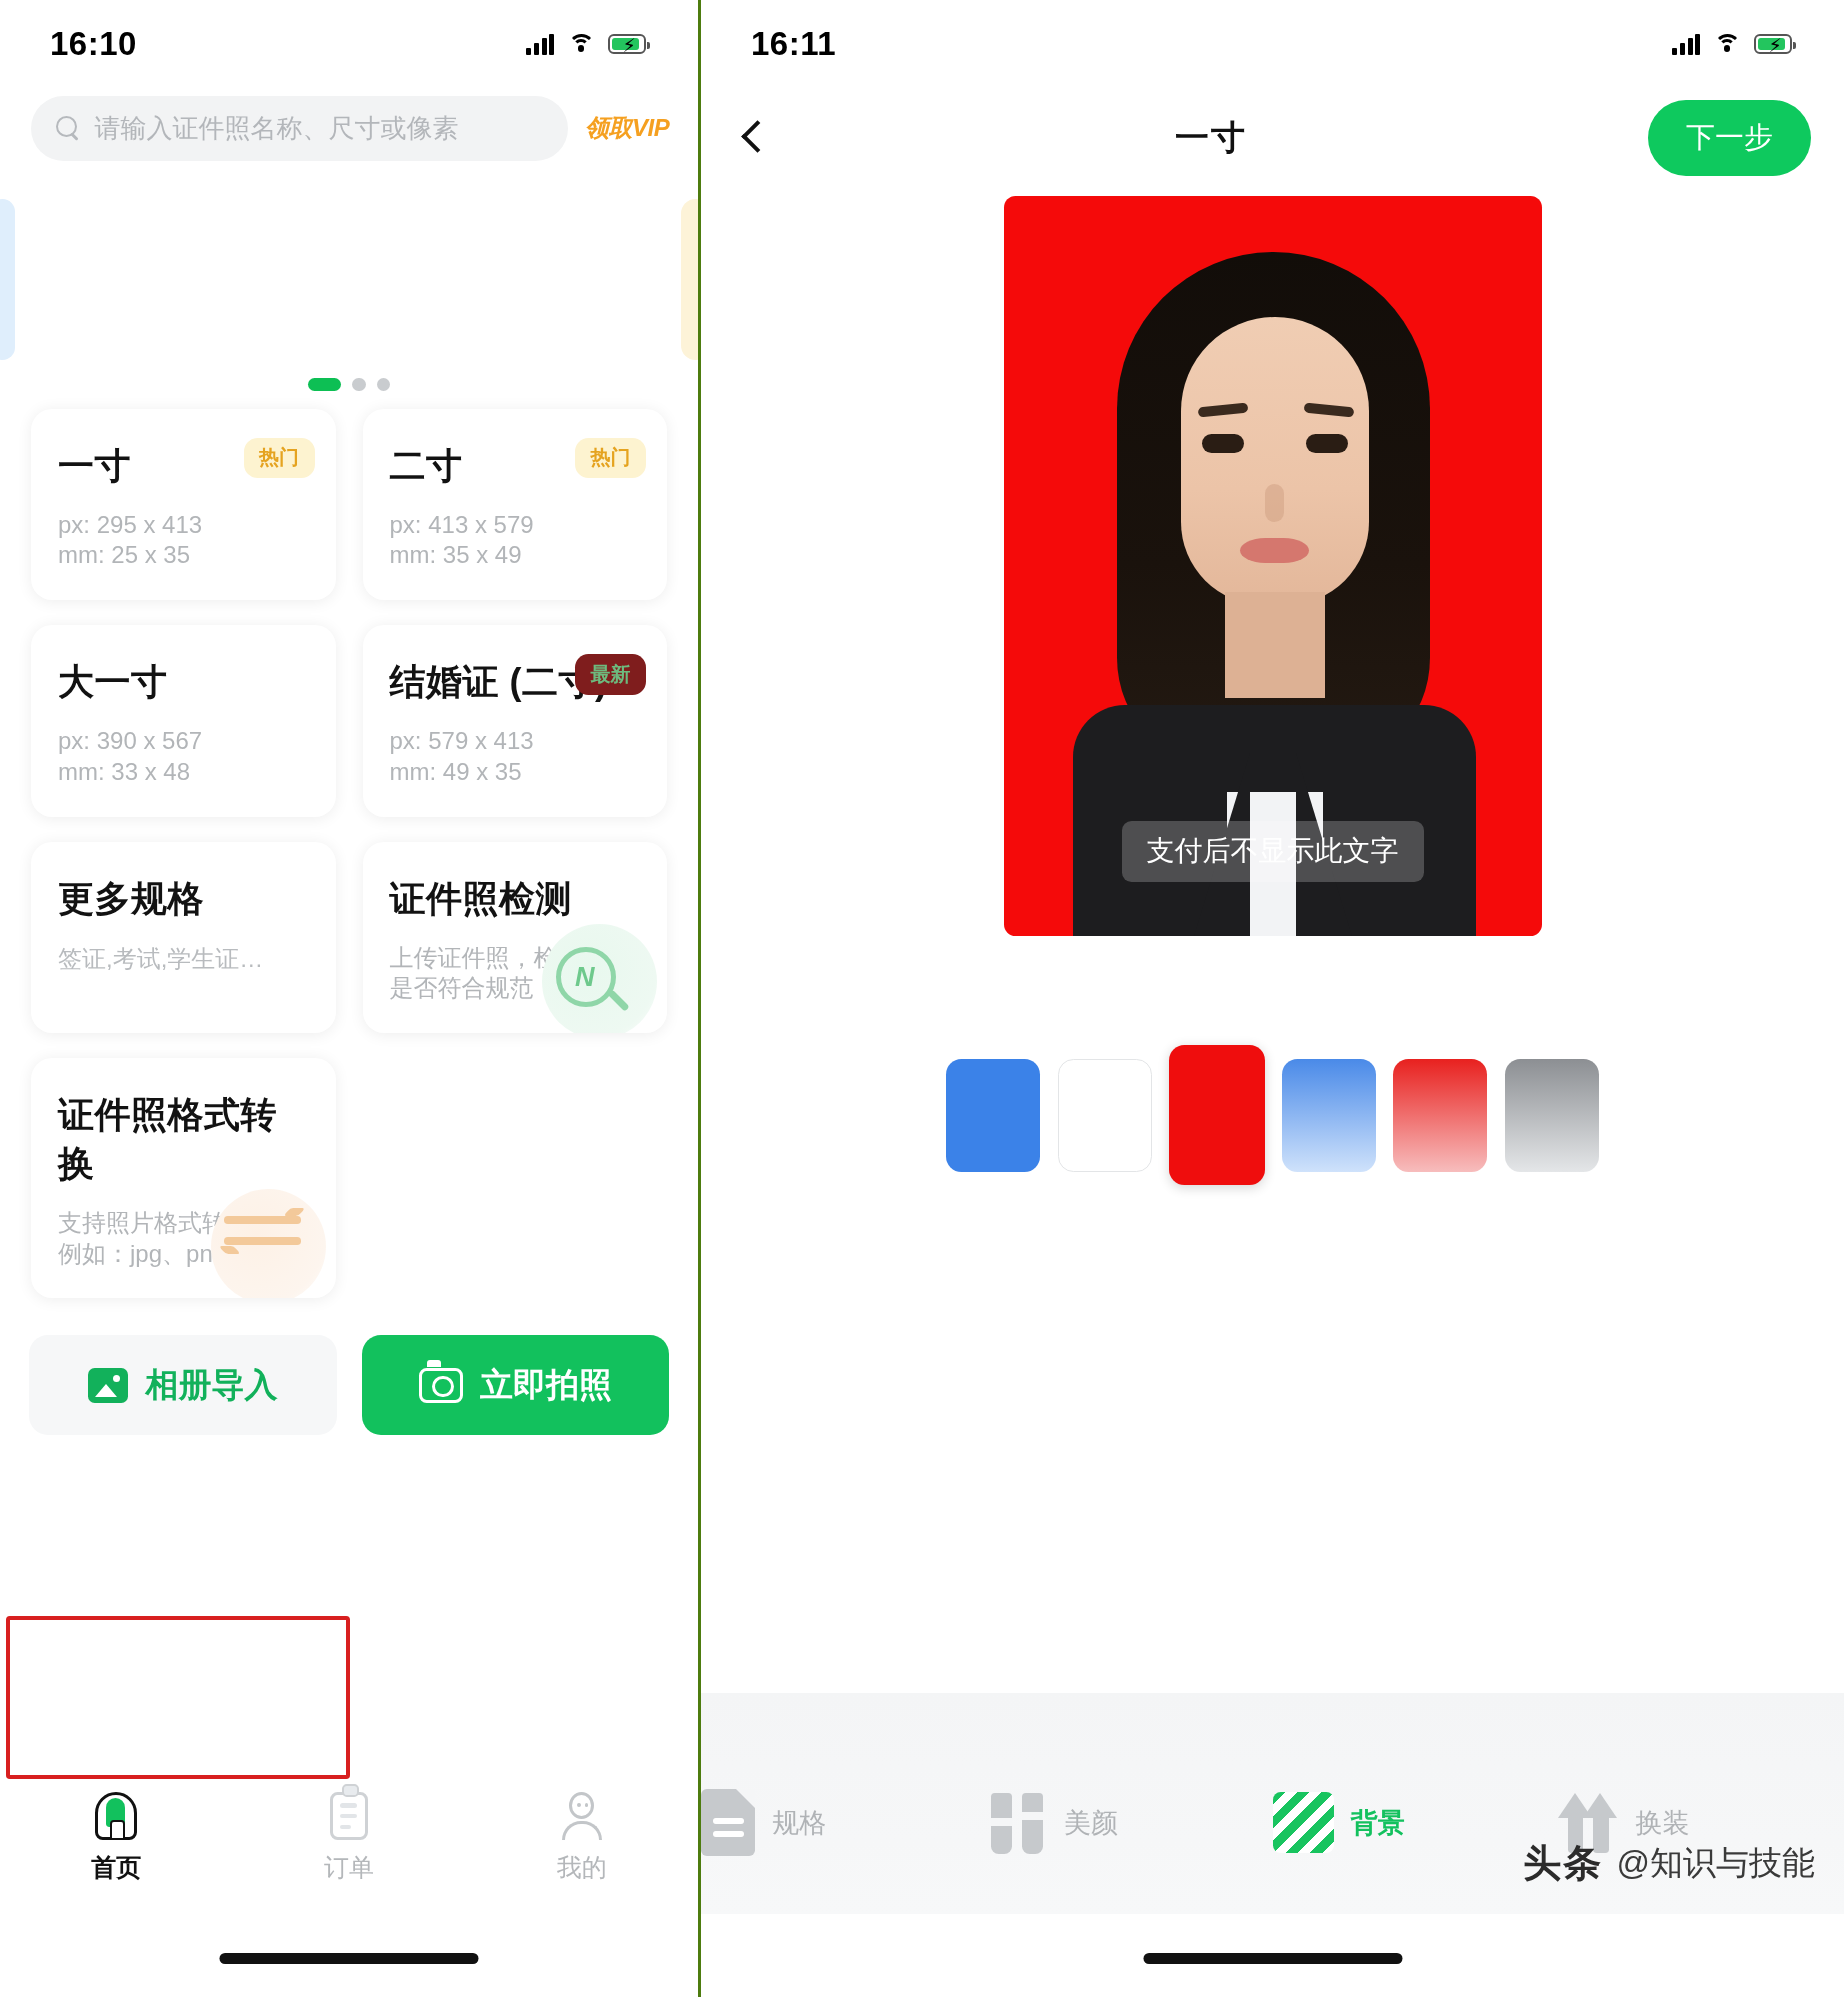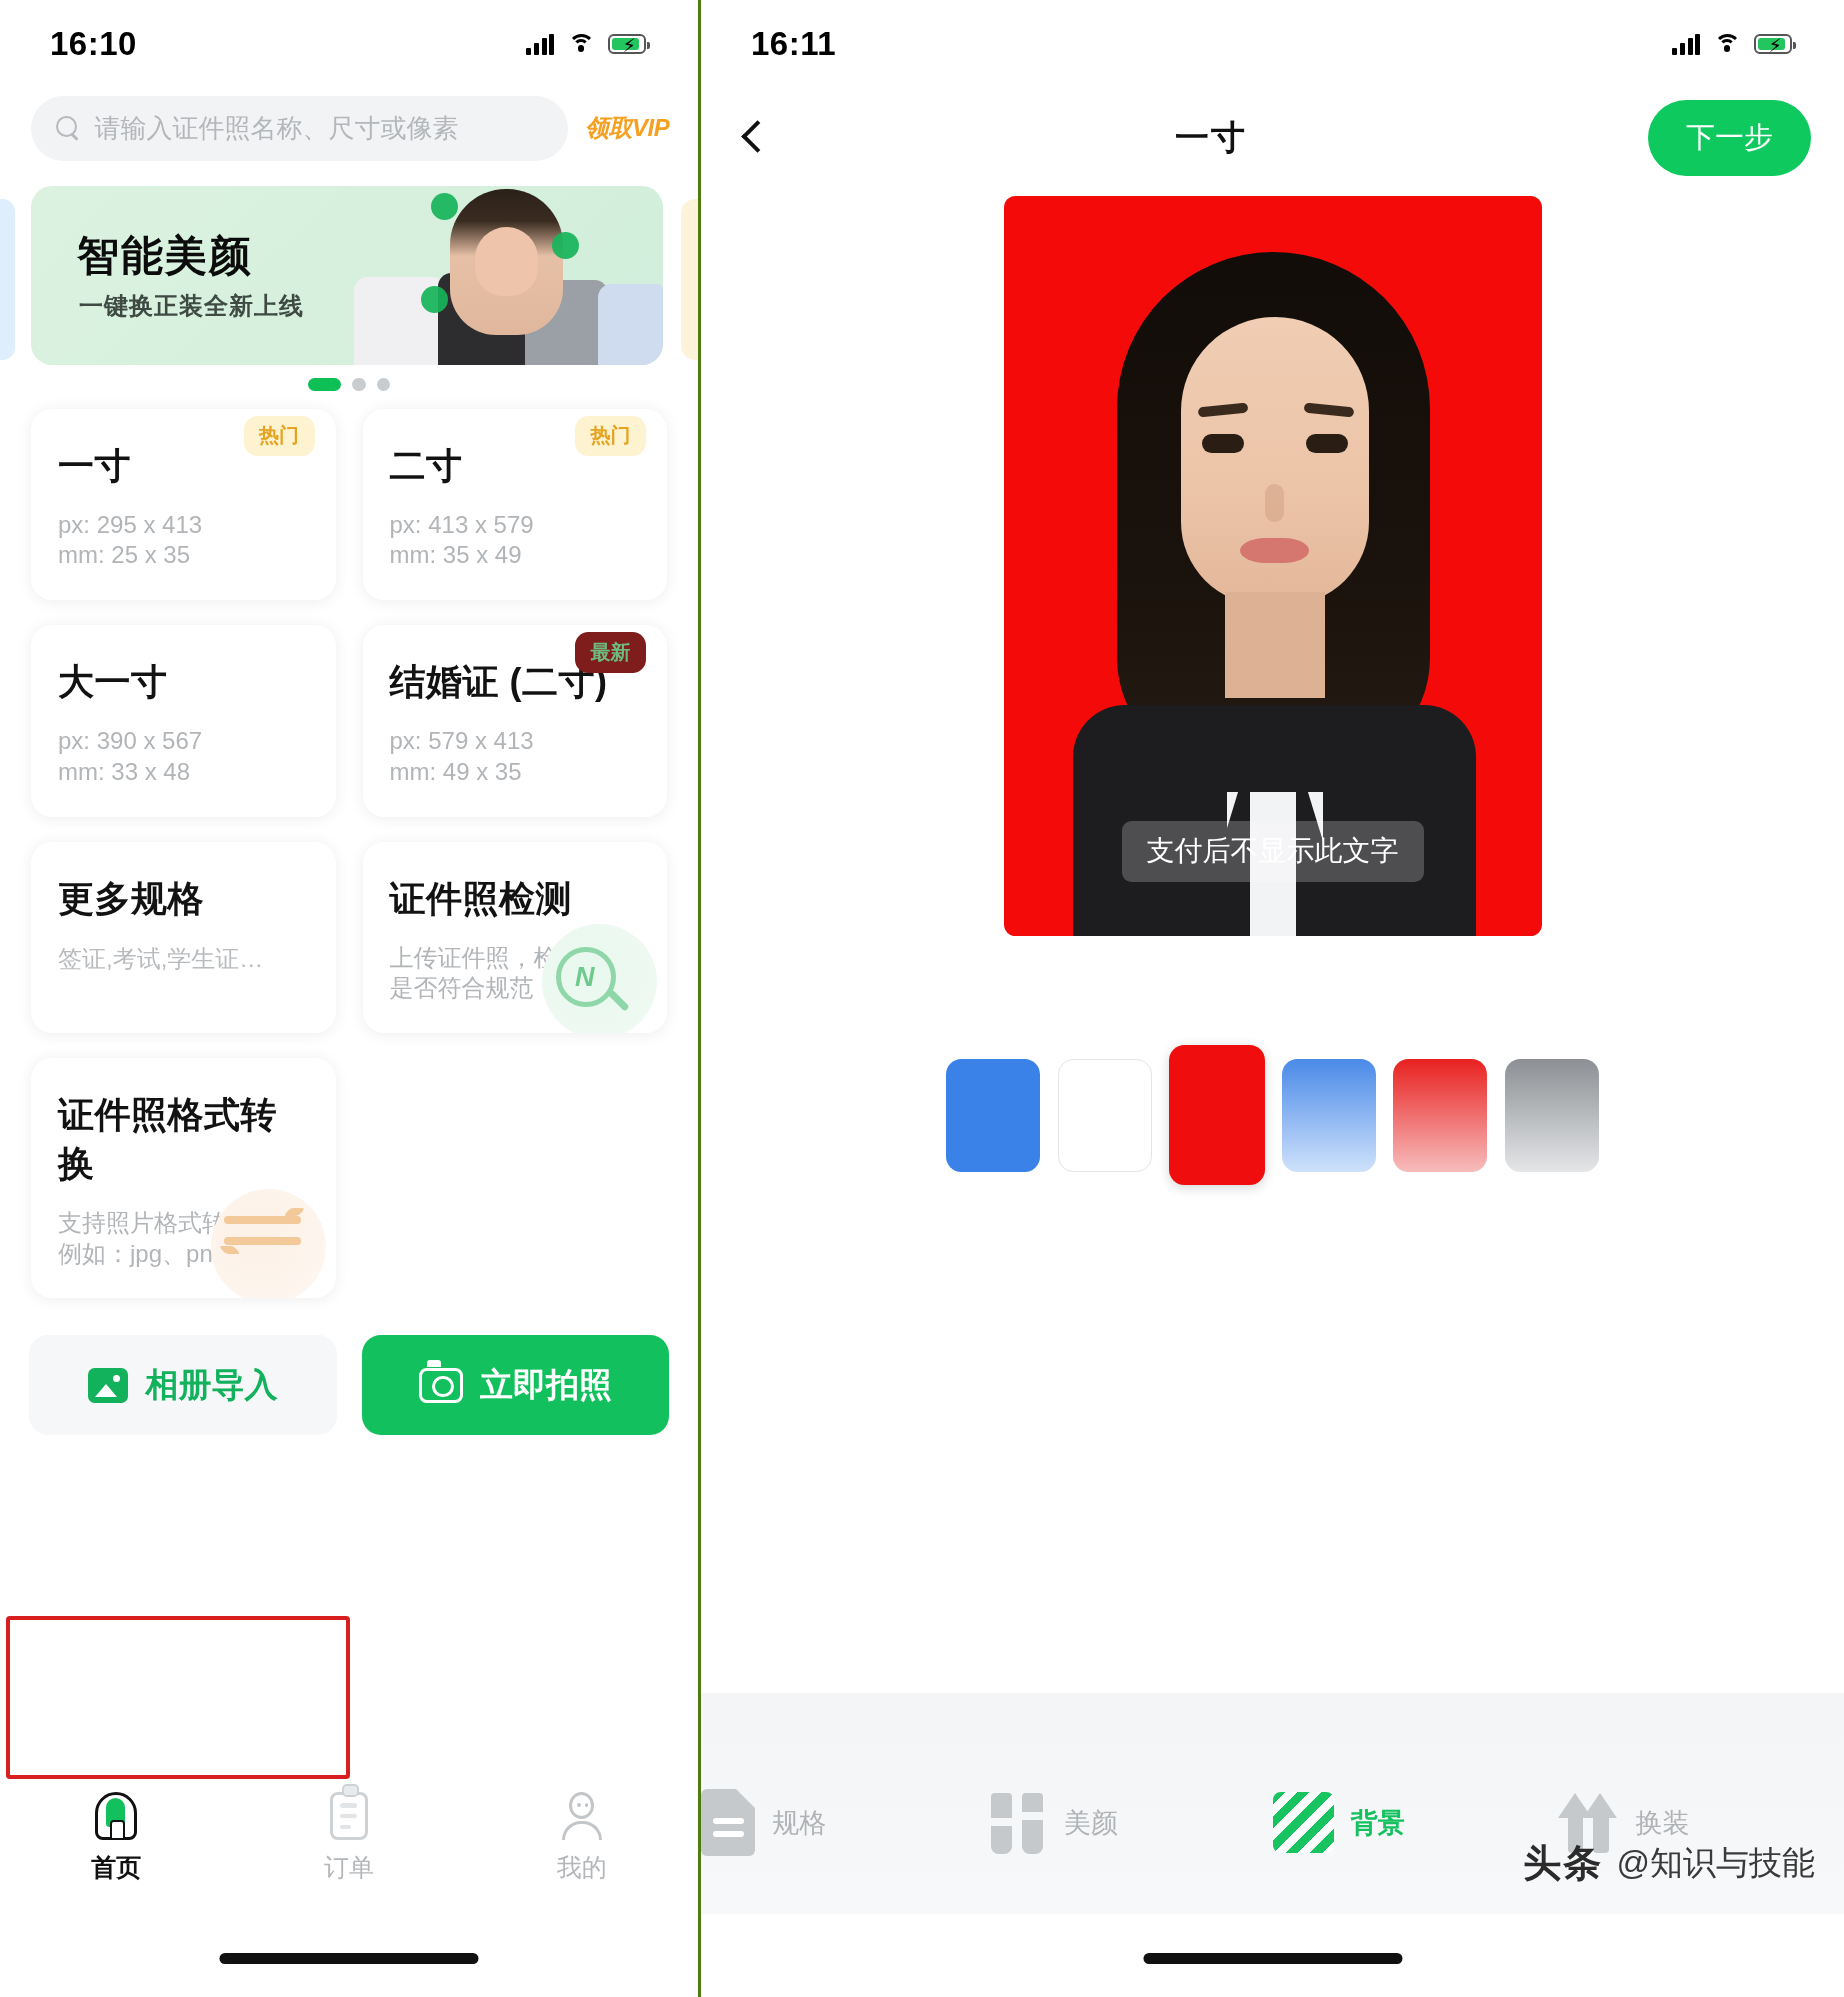--- a/index.html
+++ b/index.html
@@ -87,21 +87,21 @@
   
   .grid { margin: 35px 31px 0 31px; display:grid; grid-template-columns: 1fr 1fr;
     gap: 25px 27px; }
   .card { position: relative; background:#fff; border-radius: 21px; padding: 33px 27px 29px 27px;
     box-shadow: 0 1.9px 15.4px rgba(0,0,0,.07); min-height: 171px; overflow: hidden; }
   .card.tall { min-height: 188px; }
   .c-title { font-size: 36px; font-weight: 800; color:#121212; letter-spacing: 0.5px; }
   .c-lines { margin-top: 19px; }
   .c-line { font-size: 24px; color:#b2b5b8; line-height: 1.28; }
   .c-sub { margin-top: 19px; font-size: 24px; color:#b8bbbe; line-height: 1.3; }
-  .badge { position:absolute; right: 21px; top: 7px; border-radius: 13.4px;
+  .badge { position:absolute; right: 21px; top: 29px; border-radius: 13.4px;
     padding: 6.7px 15.4px; font-size: 20px; font-weight: 700; }
   .badge.hot { background:#fdf3d0; color:#e5a320; }
   .badge.new { background:#7f1d1d; color:#6dbb7e; }
   .c-deco { position:absolute; right: 9.6px; bottom: -5.8px; width: 115px; height: 115px;
     border-radius: 50%; }
   .c-deco.g { background: radial-gradient(circle at 40% 40%, #e8f8ee 0%, #eef9f2 70%, #fff 100%); }
   .c-deco.o { background: radial-gradient(circle at 40% 40%, #fdf1e6 0%, #fdf5ee 70%, #fff 100%); }
   .mag { position:absolute; right: 38px; bottom: 13.4px; width: 73px; height: 73px; }
   .mag .ring { position:absolute; width: 60px; height: 60px; border: 5.8px solid #8fd6a8;
     border-radius: 50%; }
@@ -284,34 +284,20 @@
       <div class="searchbox">
         <div class="s-icon"></div>
         <div class="s-ph">请输入证件照名称、尺寸或像素</div>
       </div>
       <div class="vip">领取VIP</div>
     </div>
 
     <div class="bannerwrap">
       <div class="bn-side bn-left"></div>
       <div class="bn-side bn-right"></div>
-      <div class="banner">
-        <div class="bn-title">智能美颜</div>
-        <div class="bn-sub">一键换正装全新上线</div>
-        <div class="bn-art">
-          <div class="shirt a"></div>
-            <div class="shirt b"></div>
-          <div class="shirt c"></div>
-            <div class="shirt d"></div>
-          <div class="face"></div>
-          <div class="dotg" style="left:85px;top:7.7px"></div>
-          <div class="dotg" style="left:75px;top:100px"></div>
-          <div class="dotg" style="left:206px;top:46px"></div>
-        </div>
-      </div>
       <div class="dots">
         <div class="d on"></div>
         <div class="d"></div>
         <div class="d"></div>
       </div>
     </div>
 
     <div class="grid">
 
       <div class="card">

